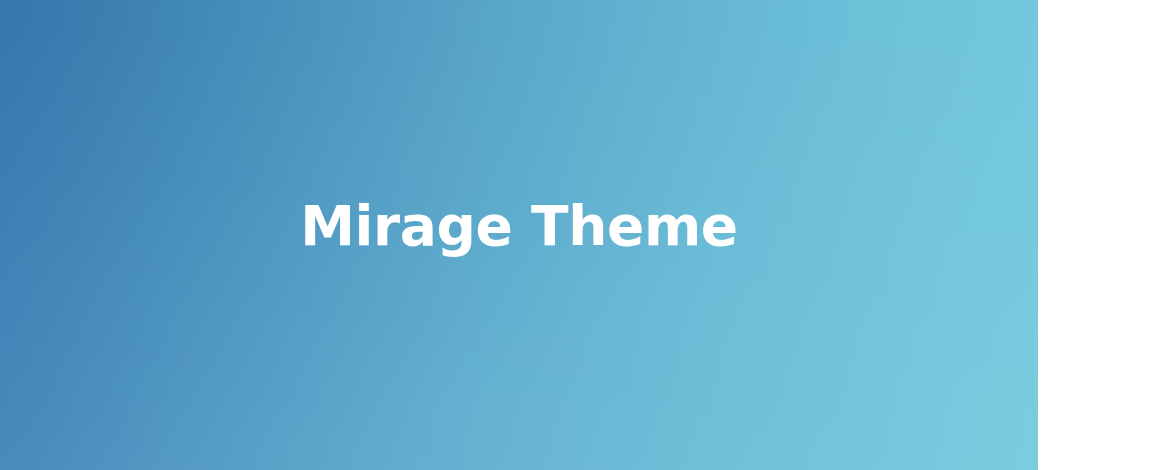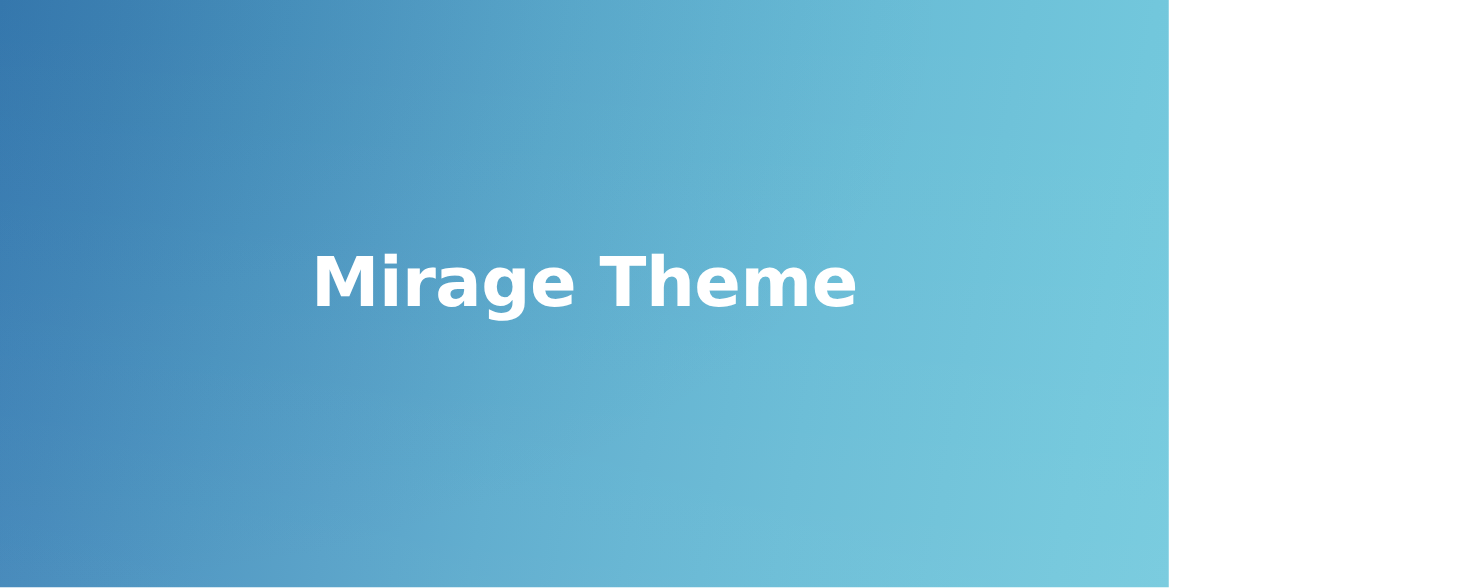--- a/index.html
+++ b/index.html
@@ -10,21 +10,21 @@
   }
 
   body {
     font-family: "DejaVu Sans", sans-serif;
     -webkit-font-smoothing: antialiased;
   }
 
   
   .hero-banner {
     position: relative;
-    width: 935px;
+    width: 1038px;
     height: 470px;
     overflow: hidden;
     box-sizing: border-box;
     
     background-image:
       linear-gradient(100deg,
         #3b7fb6 0%,
         #4288ba 10%,
         #4b95c1 22%,
         #549fc7 33%,

